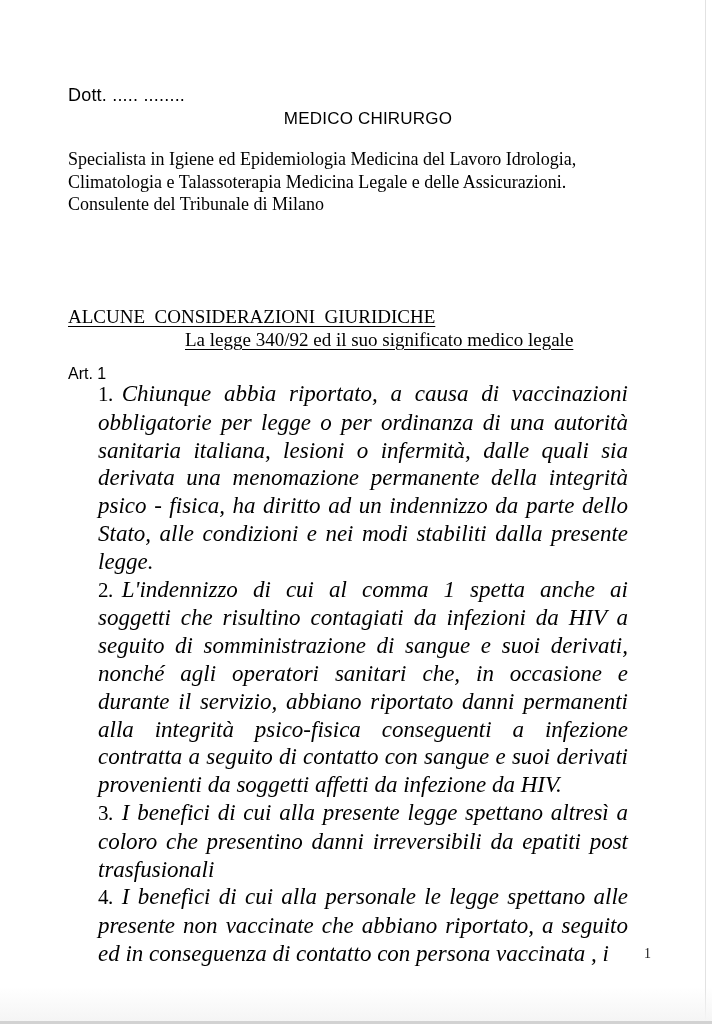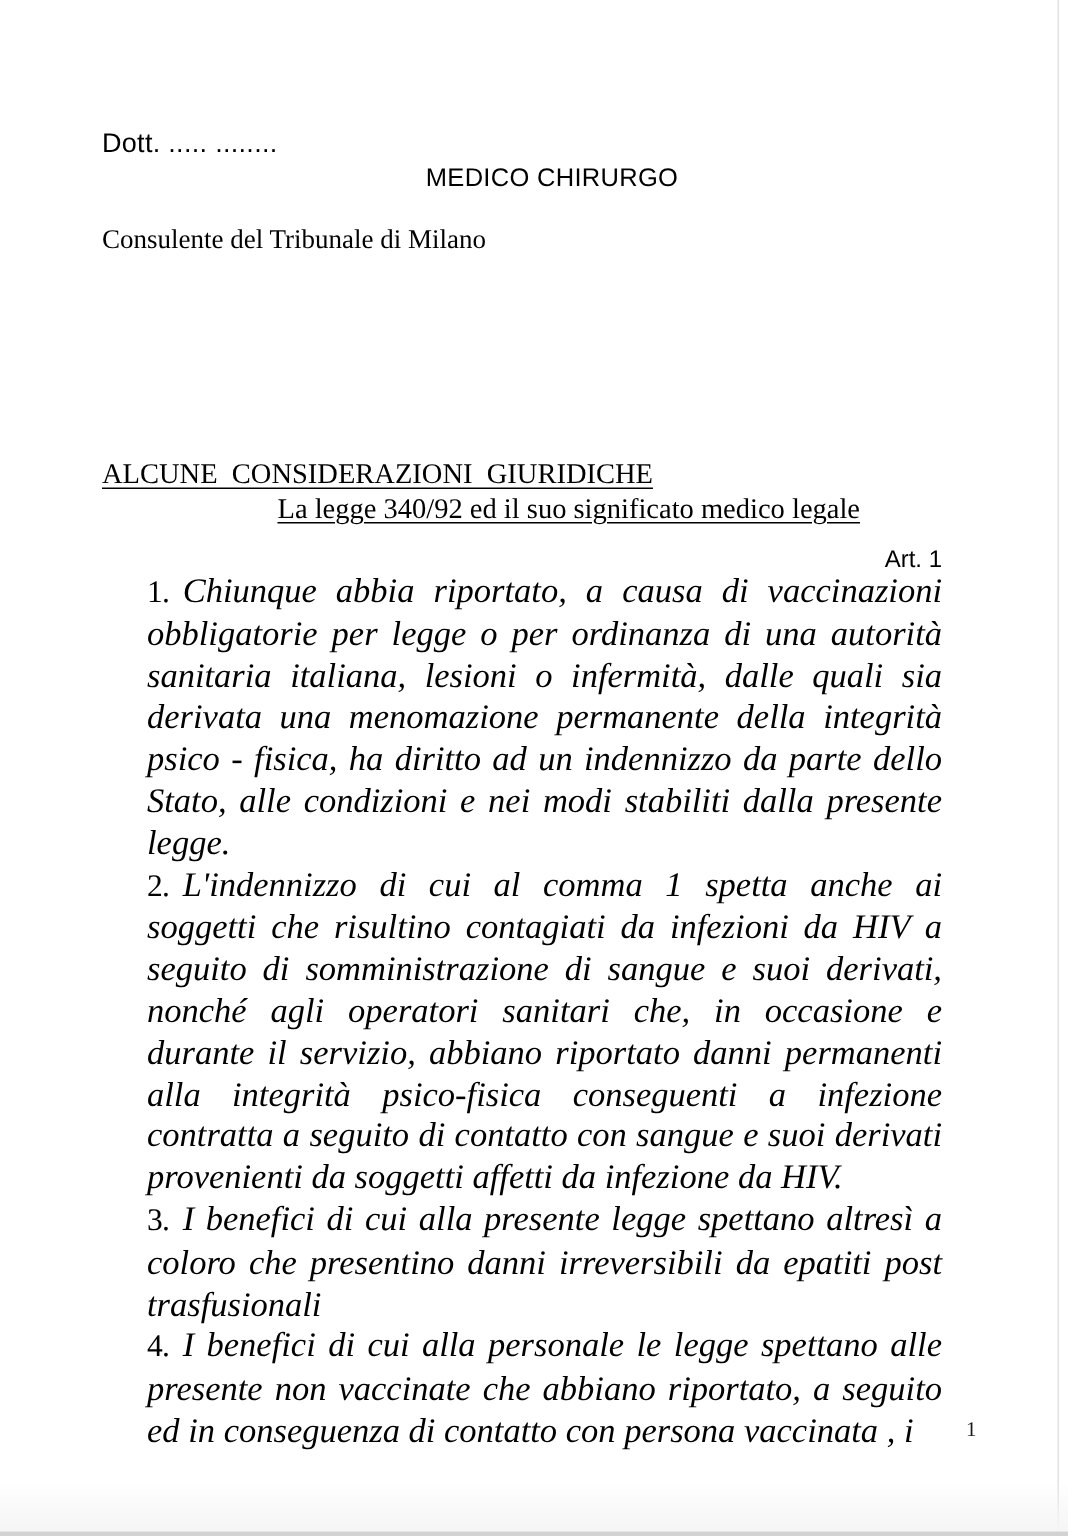--- a/index.html
+++ b/index.html
@@ -96,21 +96,21 @@
     font-size: 19px;
     line-height: 23px;
     margin-left: 117px;
     text-decoration: underline;
     text-underline-offset: 3px;
   }
   .article-heading {
     font-family: "Liberation Sans", sans-serif;
     font-size: 16px;
     margin-top: 14px;
-    text-align: right;
+    text-align: left;
     width: 560px;
   }
 
   
   .law-text {
     position: absolute;
     left: 98px;
     top: 380px;
     width: 530px;
     font-family: Liberation Serif, serif;
@@ -146,20 +146,21 @@
 <div class="page-edge-right"></div>
 <div class="page-bottom-shade"></div>
 <div class="page-bottom-strip"></div>
 
 <div class="letterhead">
   <div class="doctor-line">Dott. ..... ........</div>
   <div class="profession-line">MEDICO CHIRURGO</div>
 </div>
 
 <div class="qualifications">
+  <span>Specialista in Igiene ed Epidemiologia Medicina del Lavoro Idrologia, Climatologia e Talassoterapia Medicina Legale e delle Assicurazioni.</span>
   <span class="consultant">Consulente del Tribunale di Milano</span>
 </div>
 
 <div class="title-block">
   <div class="main-title">ALCUNE  CONSIDERAZIONI  GIURIDICHE</div>
   <div class="sub-title">La legge 340/92 ed il suo significato medico legale</div>
   <div class="article-heading">Art. 1</div>
 </div>
 
 <div class="law-text">

